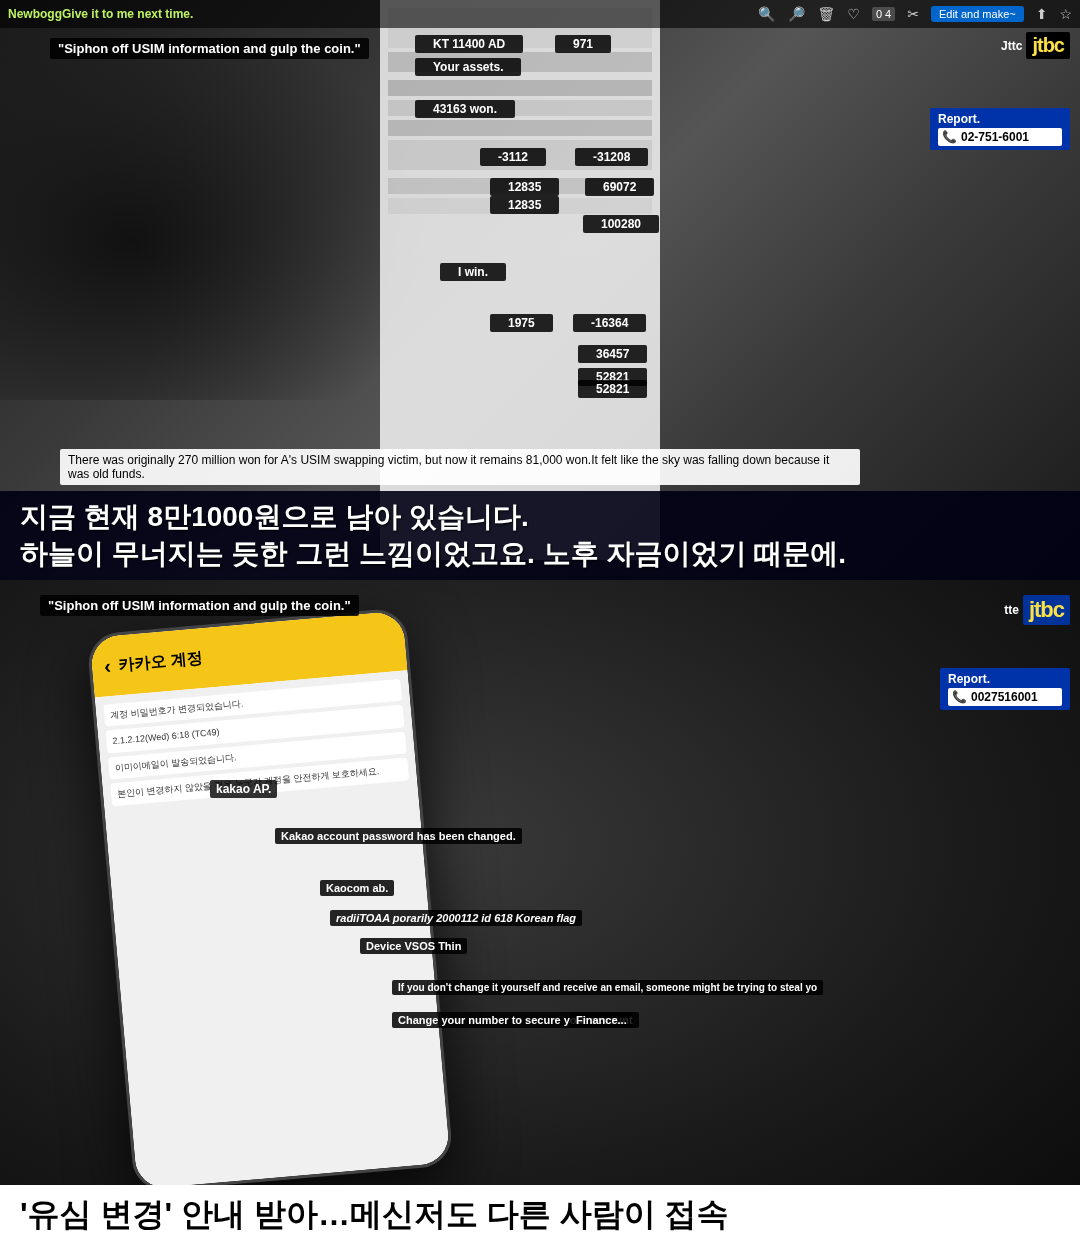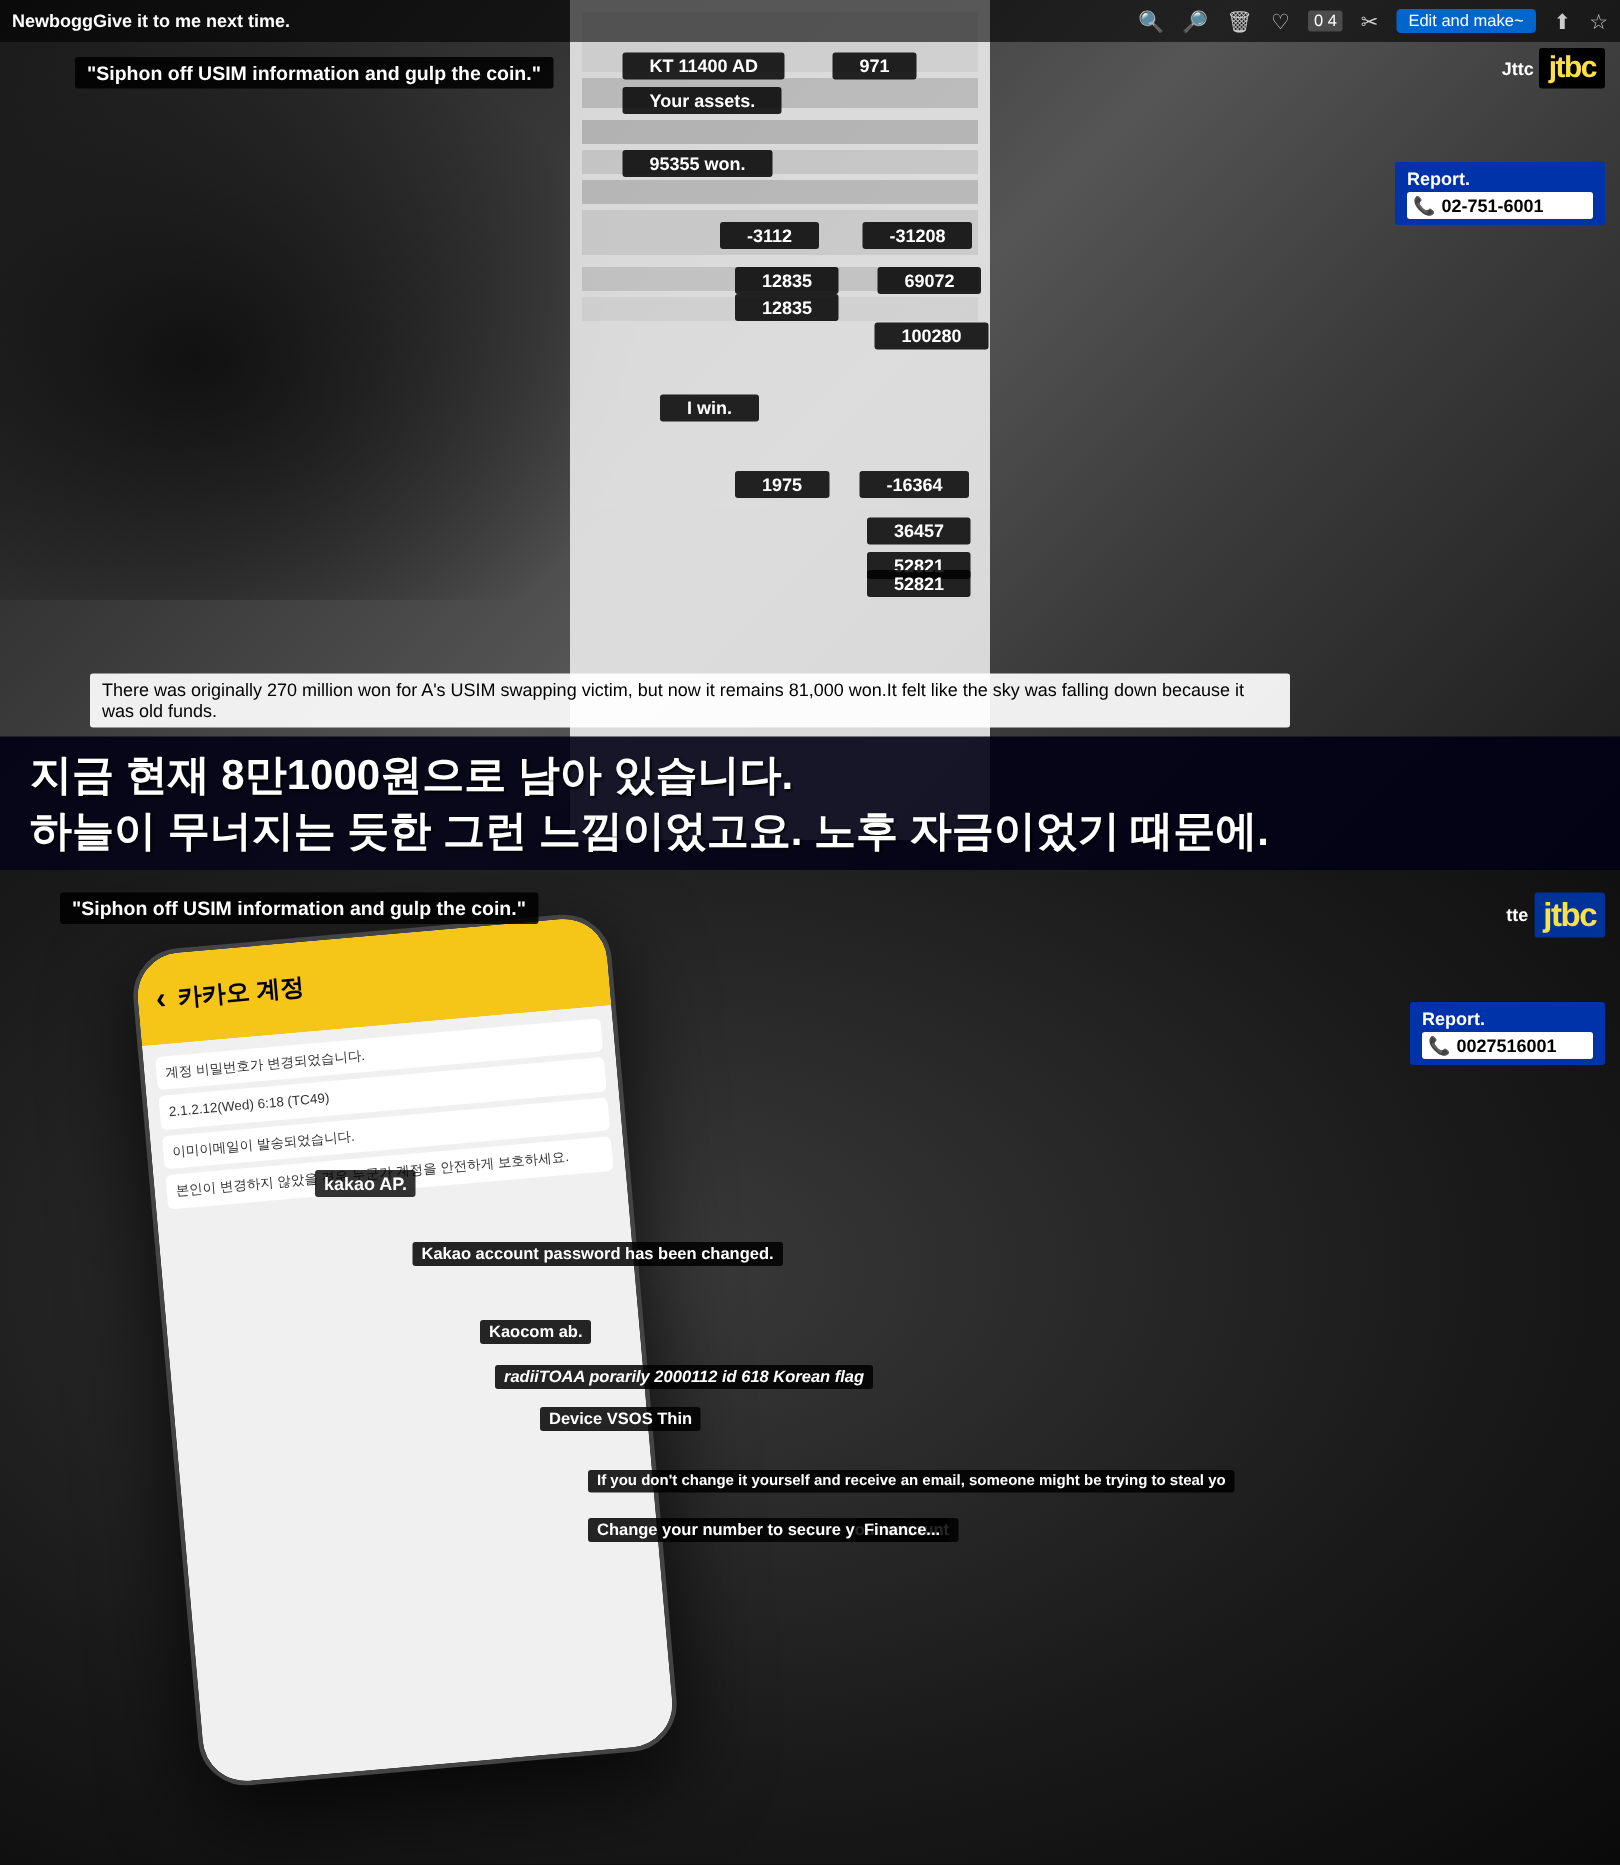--- a/index.html
+++ b/index.html
@@ -67,21 +67,21 @@
       justify-content: space-between;
       background: rgba(0,0,0,0.6);
       padding: 0 8px;
     }
     .top-toolbar-left {
       display: flex;
       align-items: center;
       gap: 4px;
     }
     .newbogg-label {
-      color: #ffffff;
+      color: #bef264;
       font-size: 12px;
       font-weight: bold;
     }
     .top-toolbar-right {
       display: flex;
       align-items: center;
       gap: 12px;
     }
     .toolbar-icon {
       color: #ccc;
@@ -401,21 +401,21 @@
   </div>
 
   <div class="subtitle-box" style="top:38px; left:50px;">
     <span>"Siphon off USIM information and gulp the coin."</span>
   </div>
 
   <div class="data-box" style="top:35px; left:415px;">KT 11400 AD</div>
   <div class="data-box" style="top:58px; left:415px;">Your assets.</div>
   <div class="data-box" style="top:35px; left:555px;">971</div>
 
-  <div class="data-box" style="top:100px; left:415px;">95355 won.</div>
+  <div class="data-box" style="top:100px; left:415px;">43163 won.</div>
 
   <div class="data-box" style="top:148px; left:480px;">-3112</div>
   <div class="data-box" style="top:148px; left:575px;">-31208</div>
   <div class="data-box" style="top:178px; left:490px;">12835</div>
   <div class="data-box" style="top:196px; left:490px;">12835</div>
   <div class="data-box" style="top:178px; left:585px;">69072</div>
   <div class="data-box" style="top:196px; left:583px;margin-top:19px;">100280</div>
 
   <div class="data-box" style="top:263px; left:440px;">I win.</div>
 
@@ -485,13 +485,16 @@
 
   <div class="bottom-data-box" style="top:248px; left:275px; max-width:340px;">Kakao account password has been changed.</div>
   <div class="bottom-data-box" style="top:300px; left:320px;">Kaocom ab.</div>
   <div class="bottom-data-box" style="top:330px; left:330px; max-width:360px;font-style:italic;">radiiTOAA porarily 2000112 id 618 Korean flag</div>
   <div class="bottom-data-box" style="top:358px; left:360px;">Device VSOS Thin</div>
   <div class="bottom-data-box" style="top:400px; left:392px; max-width:640px; font-size:10px;">If you don't change it yourself and receive an email, someone might be trying to steal yo</div>
   <div class="bottom-data-box" style="top:432px; left:392px; max-width:340px;">Change your number to secure your account</div>
   <div class="bottom-data-box" style="top:432px; left:570px;">Finance...</div>
 
 
+  <div class="bottom-korean-banner">
+    <div class="bottom-korean-text">'유심 변경' 안내 받아…메신저도 다른 사람이 접속</div>
+  </div>
 </div>
 
 </body></html>

